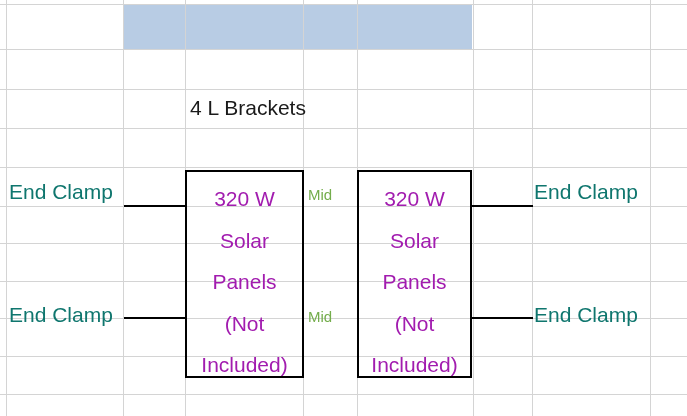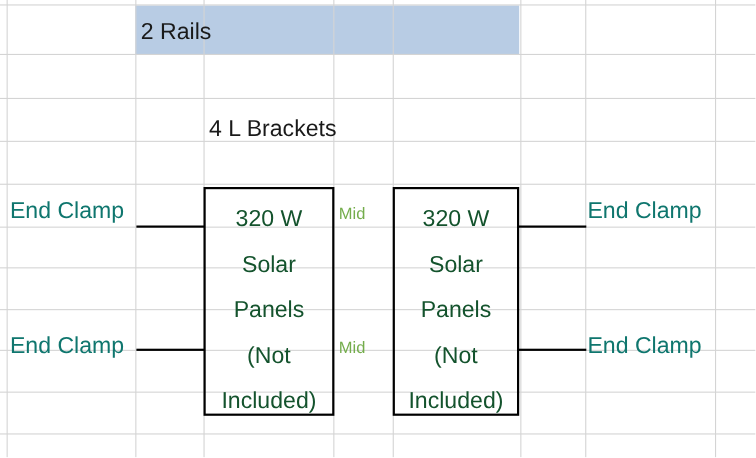--- a/index.html
+++ b/index.html
@@ -34,21 +34,21 @@
     background:transparent;
     box-sizing:border-box;
     display:flex;
     flex-direction:column;
     align-items:center;
     justify-content:flex-start;
     padding-top:6px;
   }
   .panel-line{
     font-size:21px;
-    color:#14532d;
+    color:#a21caf;
     line-height:41.5px;
     white-space:nowrap;
   }
 
   .connector{
     position:absolute;
     height:2px;
     background:#000000;
   }
 </style>
@@ -78,23 +78,22 @@
   <div class="gridline-h" style="top:281px;"></div>
   <div class="gridline-h" style="top:318px;"></div>
   <div class="gridline-h" style="top:356px;"></div>
   <div class="gridline-h" style="top:394px;"></div>
 
   <div class="connector" style="left:124px;top:205px;width:62px;"></div>
   <div class="connector" style="left:124px;top:317px;width:62px;"></div>
   <div class="connector" style="left:471px;top:205px;width:62px;"></div>
   <div class="connector" style="left:471px;top:317px;width:62px;"></div>
 
-  <div class="cell-text" style="left:128px;top:18px;">2 Rails</div>
 
-  <div class="cell-text" style="left:190px;top:107px;text-align:center;">4 L Brackets</div>
+  <div class="cell-text" style="left:190px;top:97px;text-align:center;">4 L Brackets</div>
 
   <div class="cell-text orange" style="left:9px;top:181px;">End Clamp</div>
 
   <div class="cell-text orange" style="left:9px;top:304px;">End Clamp</div>
 
   <div class="cell-text orange" style="left:534px;top:181px;">End Clamp</div>
 
   <div class="cell-text orange" style="left:534px;top:304px;">End Clamp</div>
 
   <div class="cell-text green" style="left:308px;top:187px;">Mid</div>

